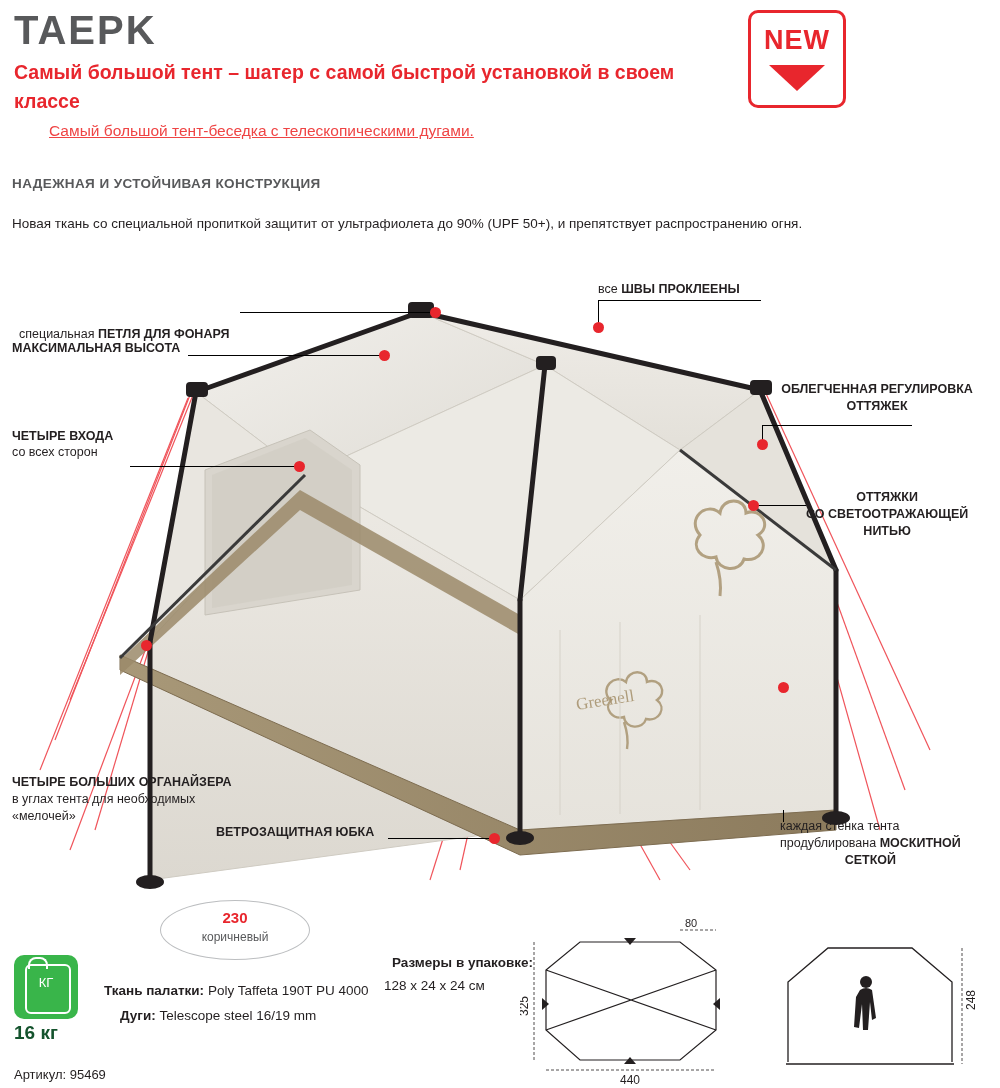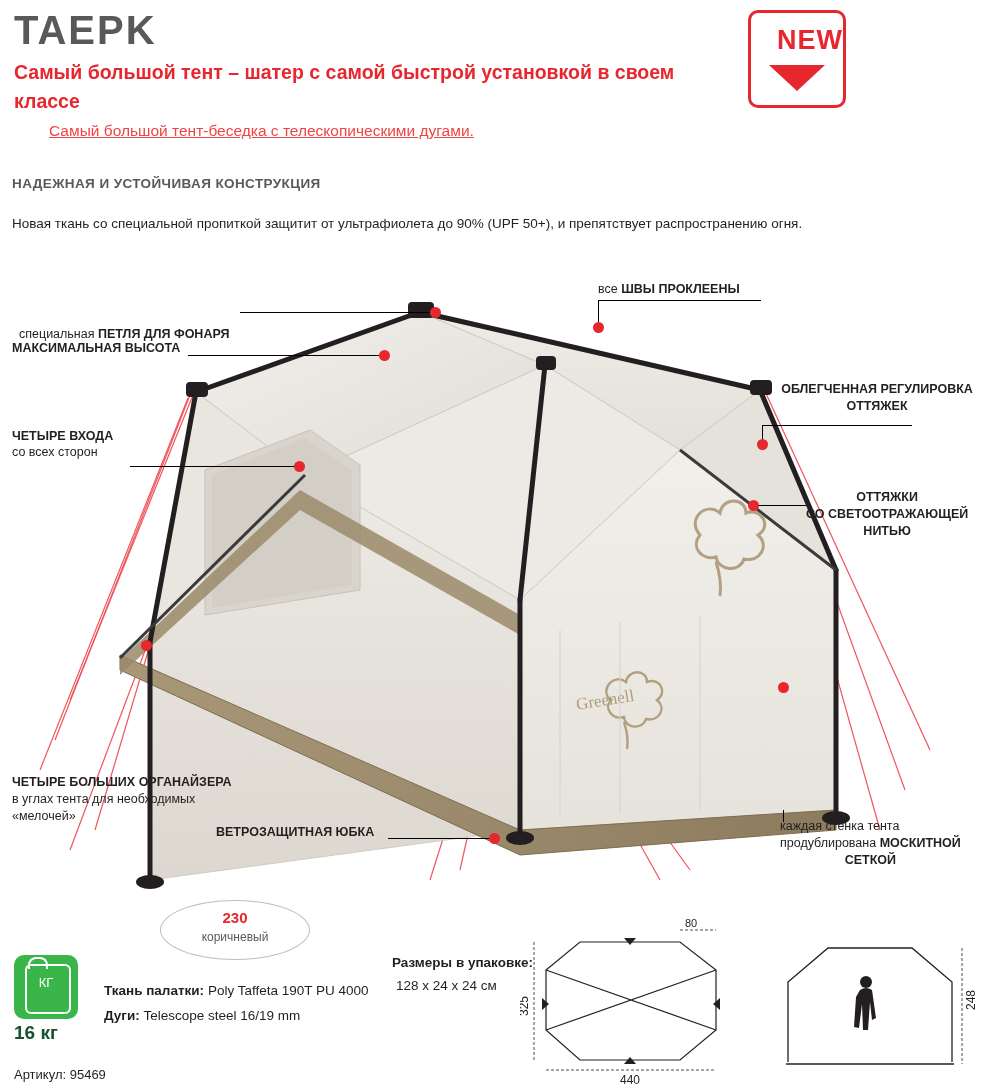--- a/index.html
+++ b/index.html
@@ -10,45 +10,45 @@
   .abs{position:absolute;}
   
   #title{left:14px;top:8px;font-size:40px;letter-spacing:2px;color:#58595b;font-weight:bold;}
   #subtitle{left:14px;top:58px;width:700px;font-size:19.5px;line-height:29px;color:#e8262d;font-weight:bold;}
   #subnote{left:49px;top:122px;font-size:15.5px;color:#ef4444;text-decoration:underline;}
   #sec1{left:12px;top:176px;font-size:13.5px;font-weight:bold;color:#58595b;letter-spacing:.4px;}
   #sec2{left:12px;top:216px;font-size:13.5px;color:#231f20;}
   
   #newbadge{left:748px;top:10px;width:92px;height:92px;border:3px solid #e8262d;border-radius:10px;
             background:#ffffff;}
-  #newbadge .txt{position:absolute;left:0;right:0;top:12px;text-align:right;font-size:27px;font-weight:bold;color:#e8262d;letter-spacing:1px;}
+  #newbadge .txt{position:absolute;left:0;right:0;top:12px;text-align:center;font-size:27px;font-weight:bold;color:#e8262d;letter-spacing:1px;}
   #newbadge .arrow{position:absolute;left:18px;top:52px;width:56px;height:26px;background:#e8262d;
      clip-path:polygon(0 0,100% 0,50% 100%);}
   
   .callout{font-size:12.5px;line-height:15.5px;color:#231f20;}
   .cap{font-weight:bold;text-transform:uppercase;text-align:center;}
   .leader{position:absolute;background:#000;height:1px;}
   .dot{position:absolute;width:11px;height:11px;border-radius:50%;background:#e8262d;}
   
   #tentwrap{left:0px;top:270px;width:1000px;height:620px;}
   
   #ovalwrap{left:160px;top:900px;width:150px;height:60px;}
   #oval{position:absolute;left:0;top:0;width:148px;height:58px;border:1px solid #bcbec0;border-radius:50%;}
   #ovalnum{position:absolute;left:0;right:0;top:9px;text-align:center;font-size:15px;font-weight:bold;color:#e8262d;}
   #ovaltxt{position:absolute;left:0;right:0;top:30px;text-align:center;font-size:12px;color:#58595b;}
   #weightbox{left:14px;top:955px;width:64px;height:64px;background:#39b54a;border-radius:10px;}
   #weightbox .inner{position:absolute;left:11px;top:9px;width:42px;height:46px;border:2px solid #fff;border-radius:6px;}
   #weightbox .kg{position:absolute;left:0;right:0;top:20px;text-align:center;color:#fff;font-size:13px;font-weight:normal;}
   #weightbox .hdl{position:absolute;left:14px;top:2px;width:16px;height:10px;border:2px solid #fff;border-bottom:none;border-radius:8px 8px 0 0;}
   #weighttxt{left:14px;top:1022px;font-size:19px;font-weight:bold;color:#14532d;}
   #spec1{left:104px;top:983px;font-size:13.5px;}
-  #spec2{left:104px;top:1008px;font-size:13.5px;}
+  #spec2{left:120px;top:1008px;font-size:13.5px;}
   #artikul{left:14px;top:1067px;font-size:13px;font-weight:normal;}
   #packlabel{left:392px;top:955px;font-size:13.5px;font-weight:bold;}
-  #packdims{left:396px;top:978px;font-size:13.5px;}
+  #packdims{left:384px;top:978px;font-size:13.5px;}
   
   #drawtop{left:520px;top:918px;}
   #drawside{left:770px;top:930px;}
 </style>
 </head>
 <body>
 
 <div class="abs" id="title">TAEPK</div>
 <div class="abs" id="subtitle">Самый большой тент – шатер с самой быстрой установкой в своем классе</div>
 <div class="abs" id="subnote">Самый большой тент-беседка с телескопическими дугами.</div>

